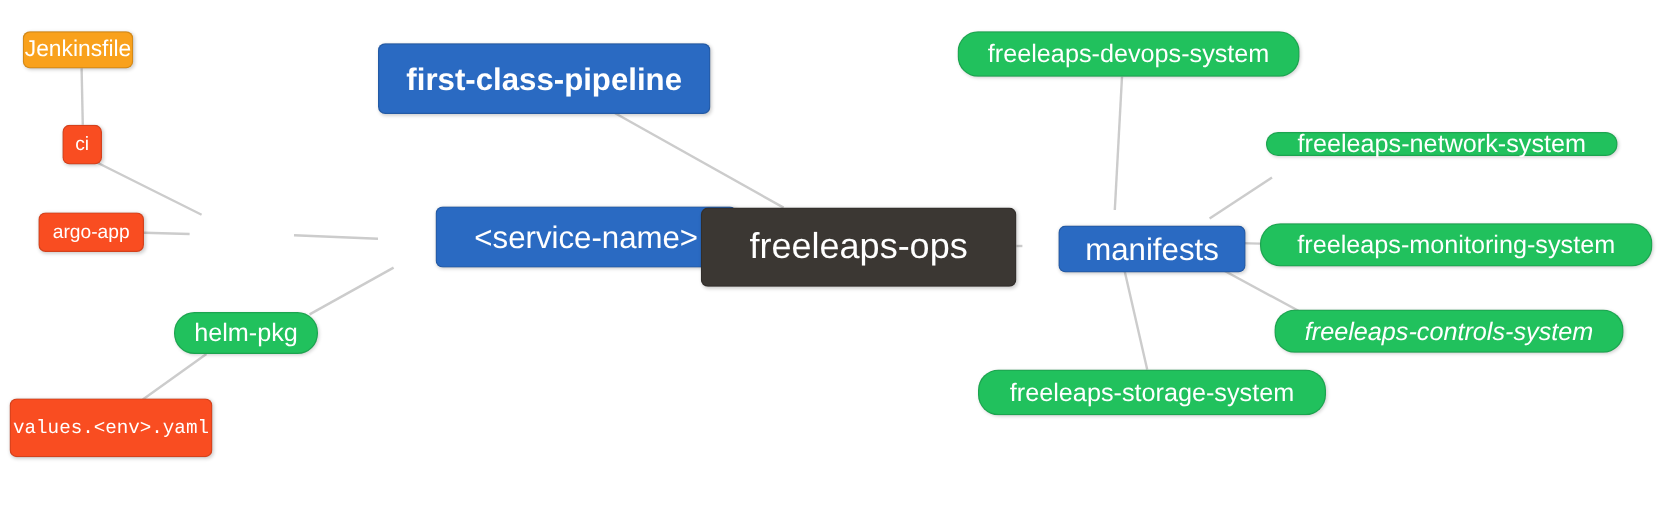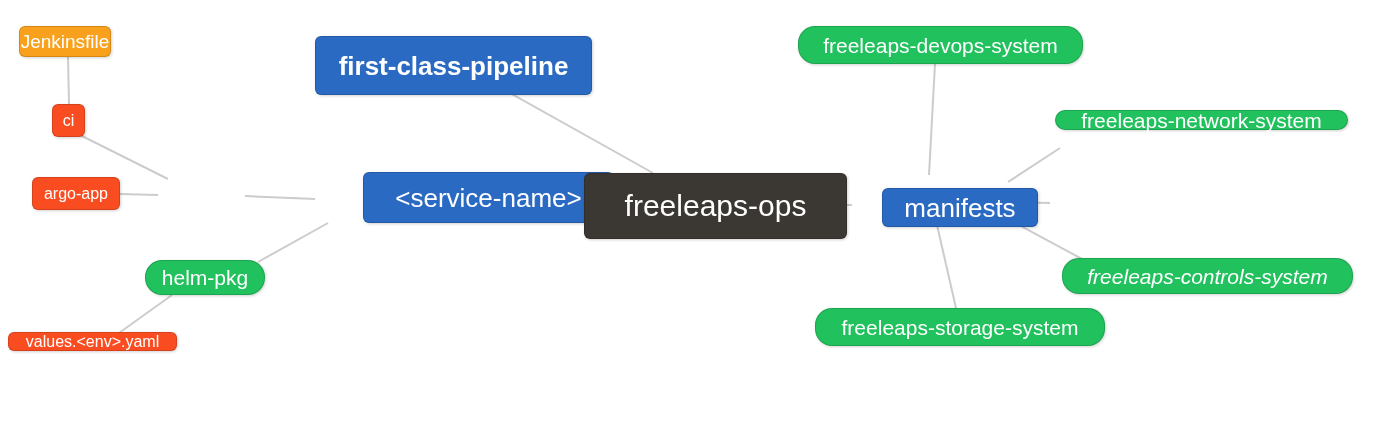--- a/index.html
+++ b/index.html
@@ -69,25 +69,26 @@
     <line x1="1008" y1="182" x2="1060" y2="148"></line>
     <line x1="1008" y1="202" x2="1050" y2="203"></line>
     <line x1="1008" y1="219" x2="1082" y2="259"></line>
     <line x1="937" y1="225" x2="956" y2="308"></line>
   </svg>
 
   <div class="node lvl4 c-orange" style="left:19px;  top:26px;  width:92px;  height:31px; font-size:19px;">Jenkinsfile</div>
   <div class="node lvl4 c-red" style="left:52px;  top:104px; width:33px;  height:33px;">ci</div>
   <div class="node lvl4 c-red" style="left:32px;  top:177px; width:88px;  height:33px;">argo-app</div>
   <div class="node lvl3 c-green" style="left:145px; top:260px; width:120px; height:35px;">helm-pkg</div>
-  <div class="node lvl4 c-red" style="left:8px;   top:332px; width:169px; height:19px;">values.&lt;env&gt;.yaml</div>
+  <div class="node lvl4 c-red" style="left:8px;   top:332px; width:169px; height:49px;font-family:Liberation Mono, monospace;">values.&lt;env&gt;.yaml</div>
 
   <div class="node lvl2 c-blue" style="left:315px; top:36px;  width:277px; height:59px;font-weight:bold;">first-class-pipeline</div>
   <div class="node lvl2 c-blue" style="left:315px; top:172px; width:251px; height:51px;margin-left:48px;">&lt;service-name&gt;</div>
   <div class="node lvl1 c-dark" style="left:584px; top:173px; width:263px; height:66px;">freeleaps-ops</div>
   <div class="node lvl2 c-blue" style="left:852px; top:188px; width:156px; height:39px;margin-left:30px;">manifests</div>
 
   <div class="node lvl3 c-green" style="left:798px;  top:26px;  width:285px; height:38px;">freeleaps-devops-system</div>
   <div class="node lvl3 c-green" style="left:1055px; top:110px; width:293px; height:20px;">freeleaps-network-system</div>
+  <div class="node lvl3 c-green" style="left:1050px; top:186px; width:327px; height:36px;">freeleaps-monitoring-system</div>
   <div class="node lvl3 c-green" style="left:1062px; top:258px; width:291px; height:36px;font-style:italic;">freeleaps-controls-system</div>
   <div class="node lvl3 c-green" style="left:815px;  top:308px; width:290px; height:38px;">freeleaps-storage-system</div>
 
 </div>
 
 </body></html>

